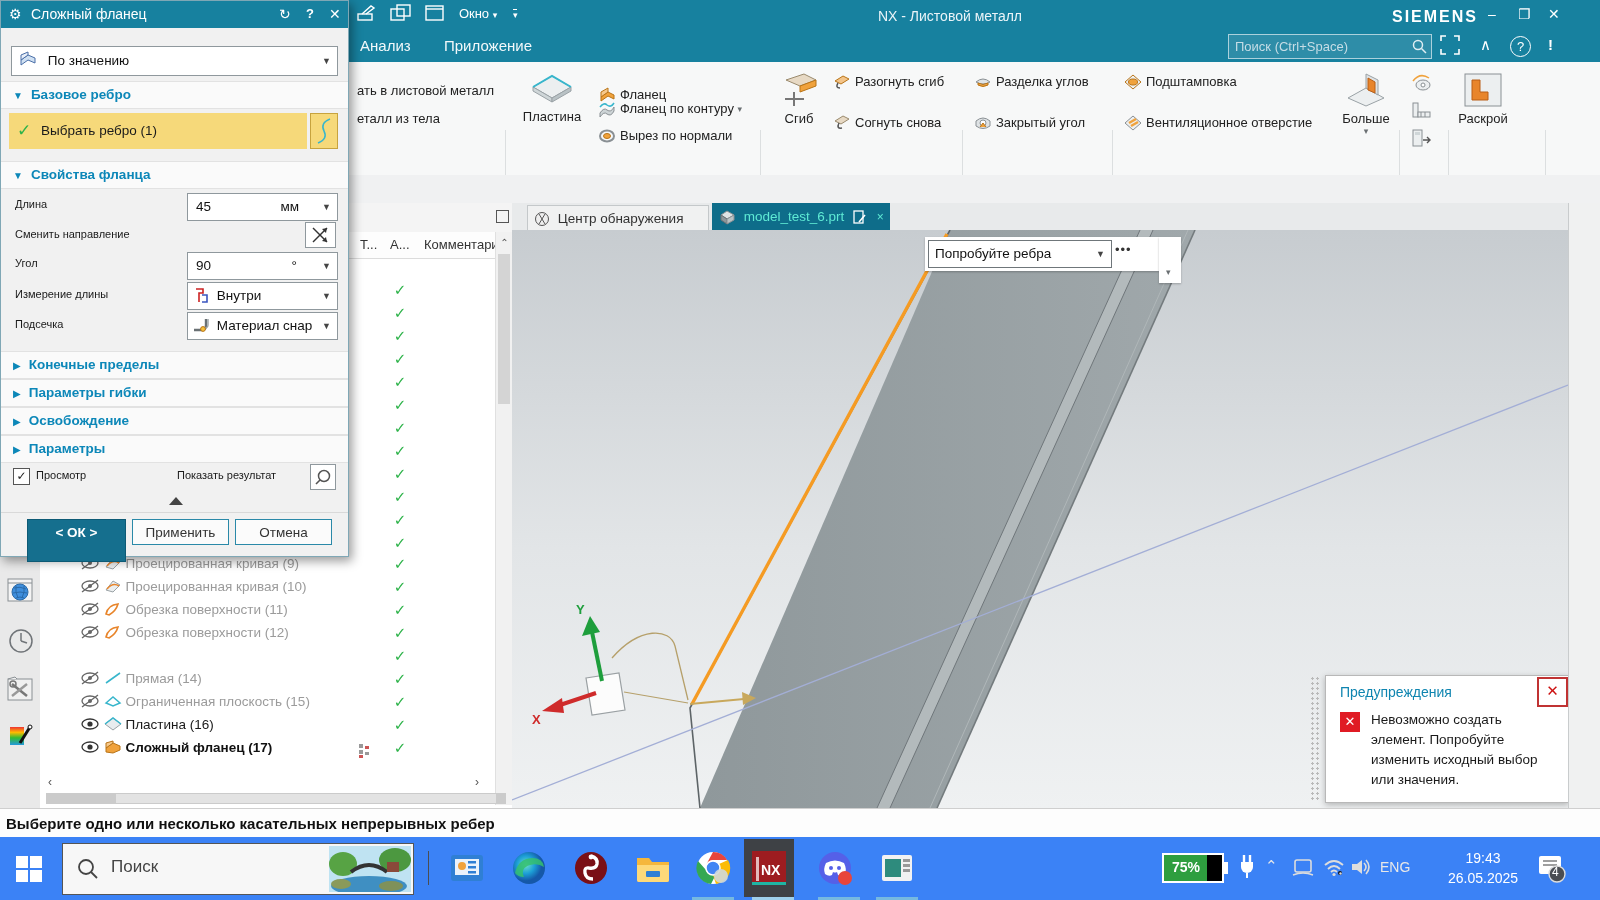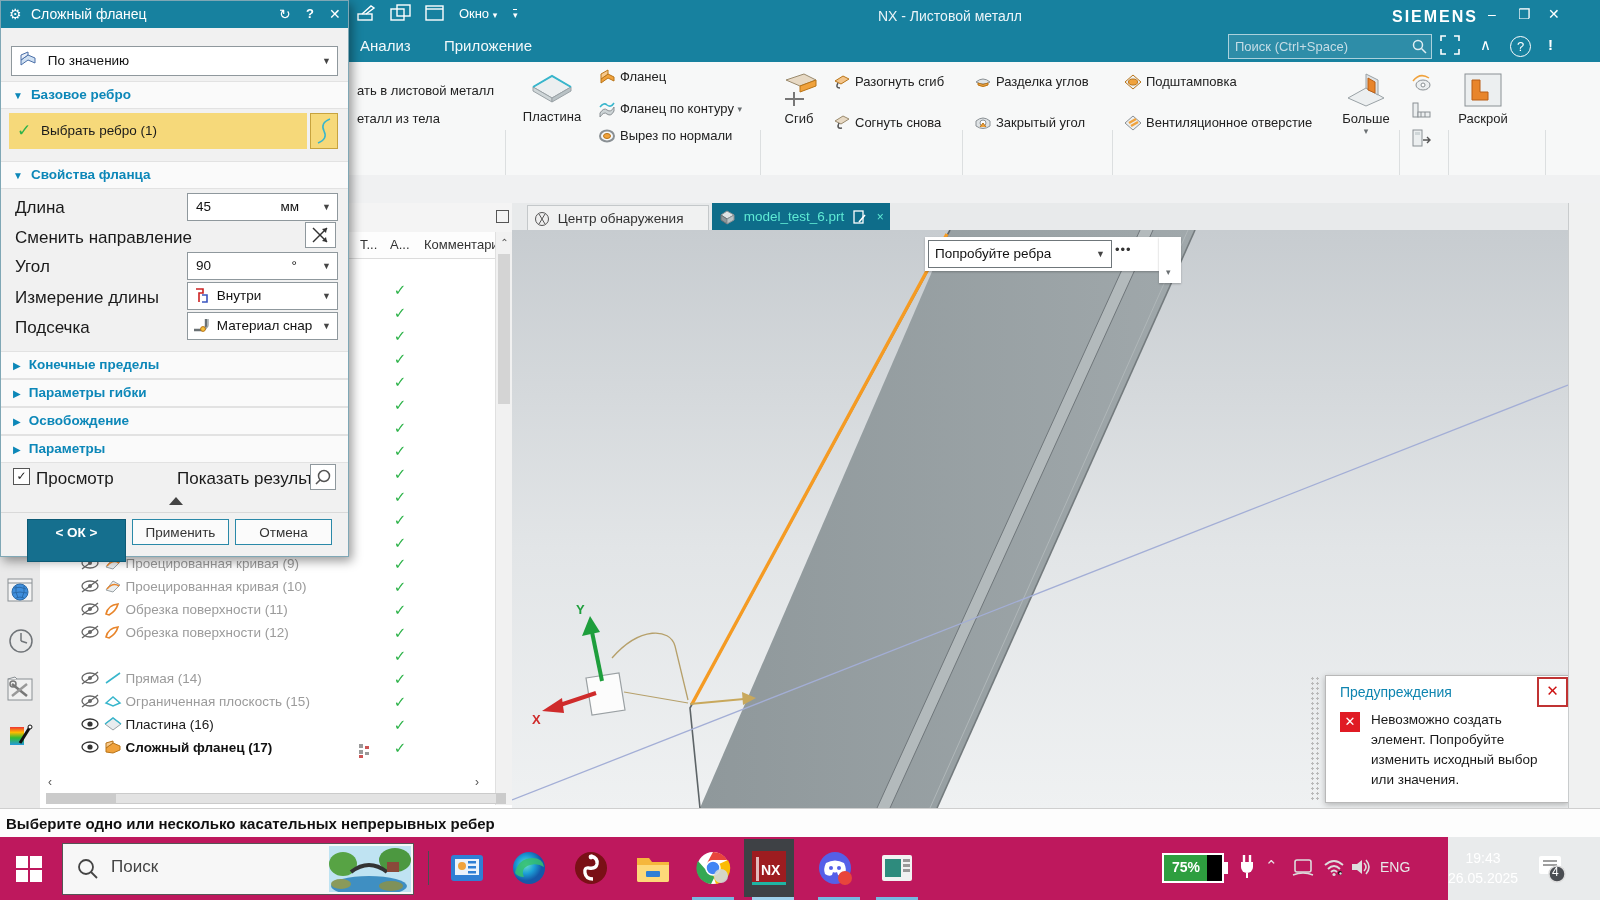--- a/index.html
+++ b/index.html
@@ -61,37 +61,37 @@
   .wclose{left:1537px;top:677px;width:27px;height:26px;background:#fff;border:2px solid #c03333;color:#cc1111;
     font-weight:bold;font-size:15px;text-align:center;line-height:23px;}
   .werr{left:14px;top:36px;width:20px;height:20px;background:#e01b24;color:#fff;text-align:center;
     line-height:20px;font-size:13px;font-weight:bold;}
   .wmsg{left:45px;top:34px;width:185px;font-size:13.5px;color:#1a1a1a;line-height:20px;}
   .dots{left:1310px;top:676px;width:10px;height:124px;
     background-image:radial-gradient(#b9b9b9 1px,transparent 1.1px);background-size:5px 5px;}
   
   .statusbar{left:0;top:808px;width:1600px;height:29px;background:#fdfdfd;border-top:1px solid #cfcfcf;
     font-size:15px;font-weight:bold;color:#111;line-height:29px;padding-left:6px;box-sizing:border-box;}
-  .taskbar{left:0;top:837px;width:1448px;height:63px;background:#be185d;}
+  .taskbar{left:0;top:837px;width:1600px;height:63px;background:#3b82f6;}
   .tsbox{left:62px;top:6px;width:350px;height:50px;background:#f7f7f7;border:1px solid #555;
     font-size:17px;color:#444;}
   .tbico{top:12px;width:38px;height:38px;}
   .underl{position:absolute;bottom:0;height:3px;background:#76b9e0;}
   .trayico{color:#e8e8e8;font-size:13px;}
   
   .dlg{left:0;top:0;width:347px;height:555px;background:#f1f1f1;border:1px solid #7fa7b5;
     box-shadow:3px 4px 10px rgba(0,0,0,.4);}
   .dlgtitle{left:0;top:0;width:347px;height:27px;background:#17819f;color:#fff;}
   .dlgtitle .t{left:30px;top:5px;font-size:14px;}
   .dsec{left:0;width:347px;height:26px;background:#fafafa;border-top:1px solid #e2e2e2;border-bottom:1px solid #e2e2e2;
     color:#0c87b8;font-size:13.5px;font-weight:600;line-height:26px;}
   .dsec .ar{margin:0 8px 0 12px;font-size:10px;}
   .combo{background:#fff;border:1px solid #8f989d;font-size:13.5px;color:#111;}
   .cbarrow{position:absolute;right:6px;top:50%;transform:translateY(-50%);font-size:9px;color:#444;}
-  .flabel{font-size:17px;color:#1a1a1a;}
+  .flabel{font-size:11px;color:#1a1a1a;}
   .dbtn{font-size:13.5px;text-align:center;line-height:26px;}
   .yellow{background:#f6d97a;}
 </style>
 </head>
 <body>
 
 <div class="screen">
 
   <div class="abs titlebar">
     <span class="abs qat" style="left:356px;top:4px;">
@@ -144,21 +144,21 @@
 
     <div class="abs rbig" style="left:514px;top:10px;width:76px;">
       <svg width="46" height="34">
           <polygon points="23,4 42,15 23,26 4,15" fill="#eceff0" stroke="#9aa2a6"></polygon>
           <polygon points="4,15 23,26 23,30 4,19" fill="#cfd6d8" stroke="#9aa2a6"></polygon>
           <polygon points="23,26 42,15 42,19 23,30" fill="#b9c2c5" stroke="#9aa2a6"></polygon>
           <polyline points="4,15 23,4 42,15" fill="none" stroke="#38b6cc" stroke-width="2"></polyline>
         </svg>
       <div>Пластина</div>
     </div>
-    <span class="abs ritem" style="left:598px;top:6px;text-align:right;"><svg width="18" height="16">
+    <span class="abs ritem" style="left:598px;top:24px;text-align:right;"><svg width="18" height="16">
           <polygon points="3,10 10,5 16,8 16,12 10,9 3,14" fill="#f0a23c" stroke="#b97417"></polygon>
           <polygon points="3,5 3,10 10,5 10,1" fill="#f7c98c" stroke="#b97417"></polygon>
         </svg><span class="lbl">Фланец</span></span>
     <span class="abs ritem" style="left:598px;top:38px;"><svg width="18" height="16">
           <path d="M2,12 Q6,6 9,9 Q13,12 16,6 L16,10 Q13,16 9,13 Q6,10 2,16 Z" fill="#cdd4d6" stroke="#8a9094"></path>
           <path d="M2,6 Q6,1 9,4 Q13,7 16,2" fill="none" stroke="#38b6cc" stroke-width="1.5"></path>
         </svg><span class="lbl">Фланец по контуру</span> <span class="dda">▾</span></span>
     <span class="abs ritem" style="left:598px;top:65px;"><svg width="18" height="16">
           <ellipse cx="9" cy="8" rx="7" ry="5.5" fill="none" stroke="#8a9094" stroke-width="2"></ellipse>
           <ellipse cx="9" cy="8" rx="3.5" ry="2.5" fill="#f0a23c" stroke="#b97417"></ellipse>

